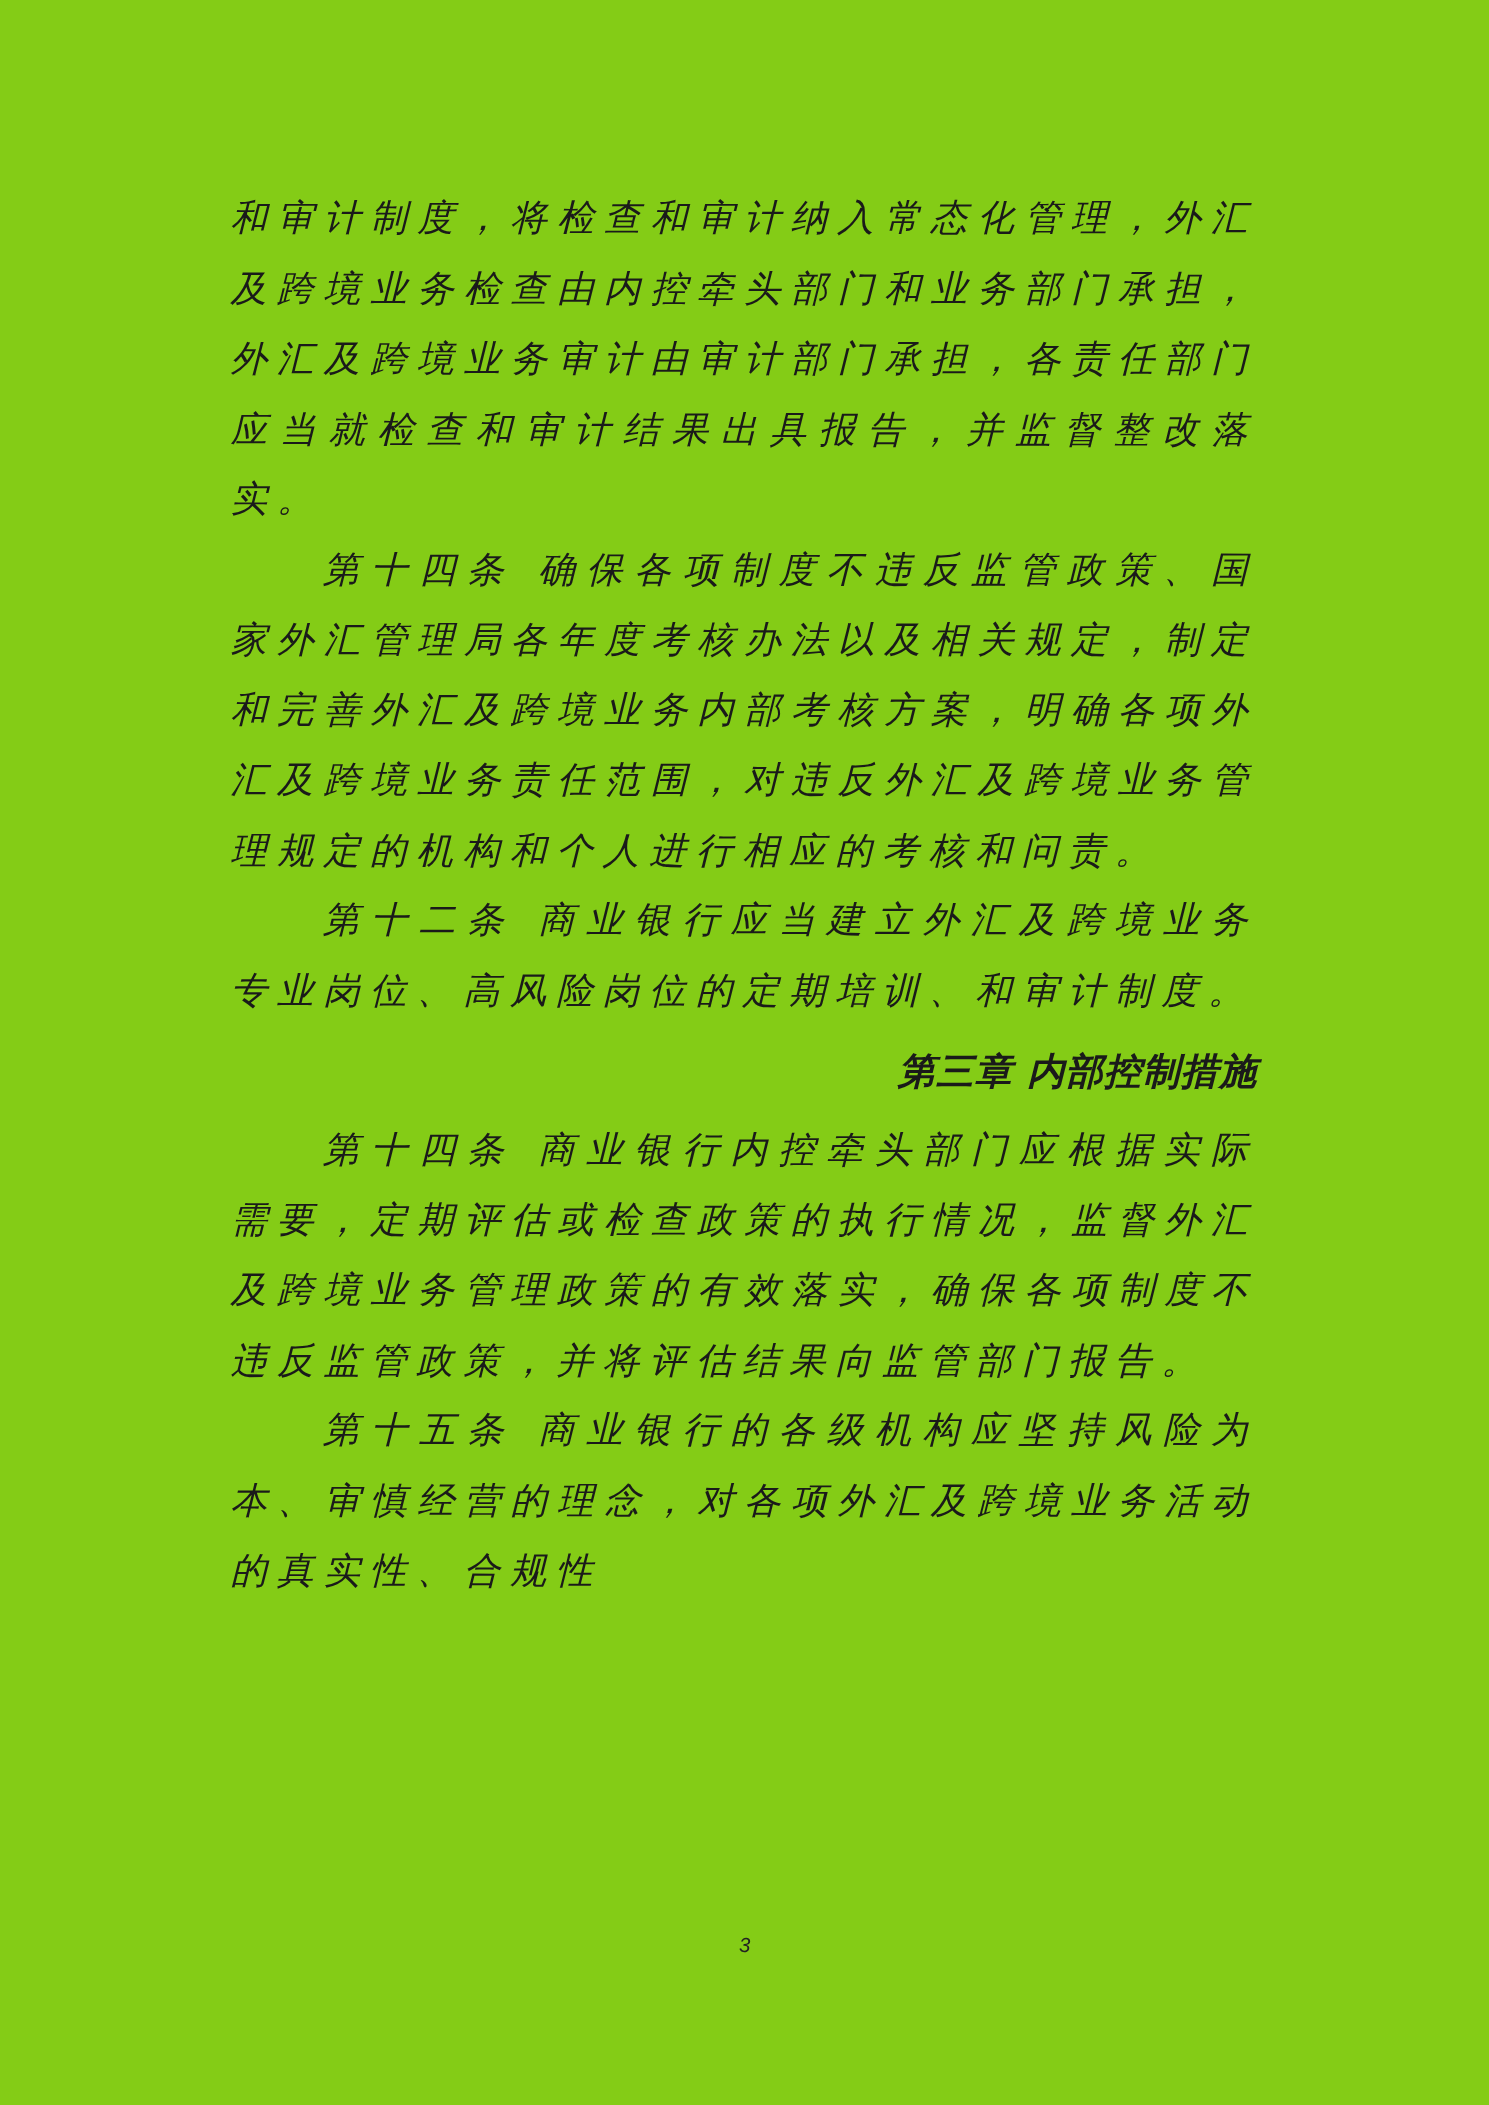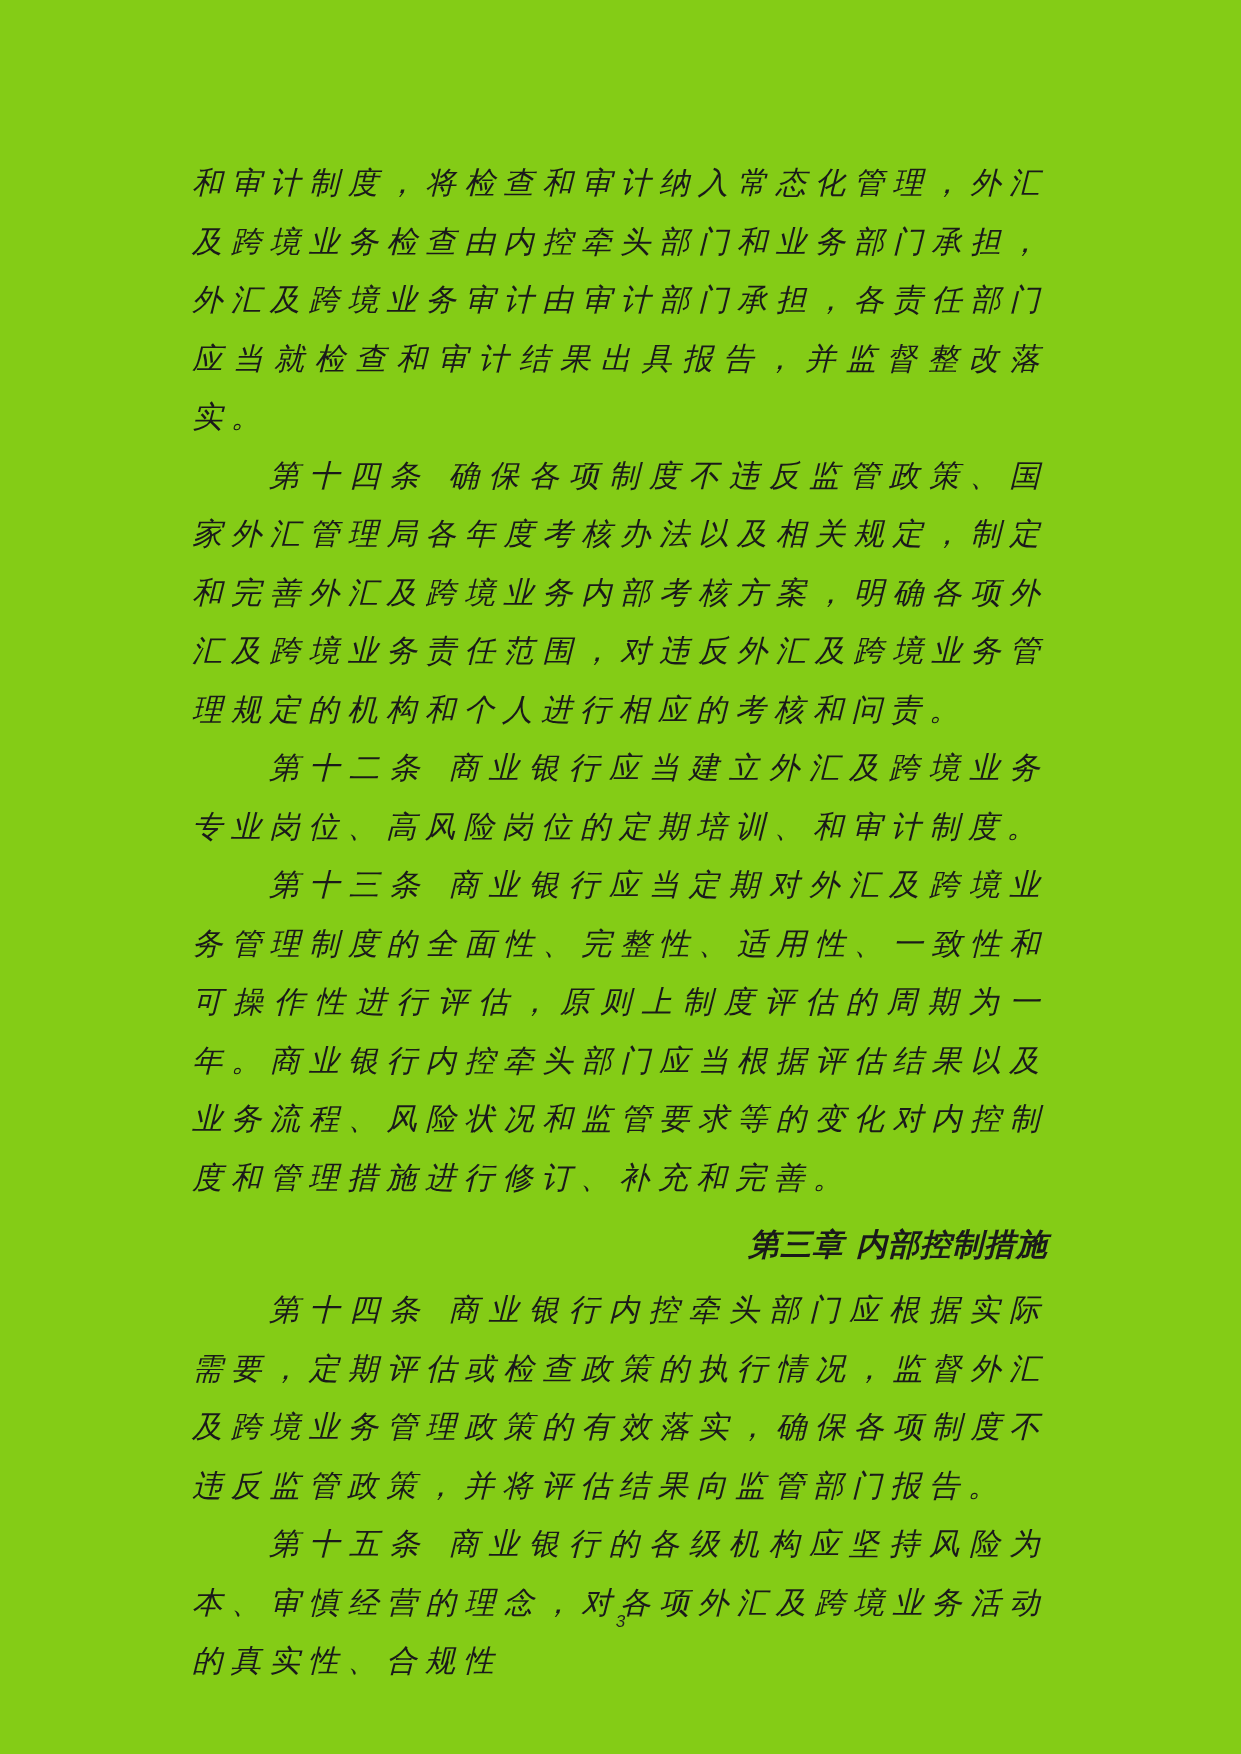--- a/index.html
+++ b/index.html
@@ -77,23 +77,20 @@
     </p>
 
     <p class="para indent">
       <span class="article-no">第十四条</span>&nbsp;<span>确保各项制度不违反监管政策、国家外汇管理局各年度考核办法以及相关规定，制定和完善外汇及跨境业务内部考核方案，明确各项外汇及跨境业务责任范围，对违反外汇及跨境业务管理规定的机构和个人进行相应的考核和问责。</span>
     </p>
 
     <p class="para indent">
       <span class="article-no">第十二条</span>&nbsp;<span>商业银行应当建立外汇及跨境业务专业岗位、高风险岗位的定期培训、和审计制度。</span>
     </p>
 
-    <p class="para indent">
-      <span class="article-no">第十三条</span>&nbsp;<span>商业银行应当定期对外汇及跨境业务管理制度的全面性、完整性、适用性、一致性和可操作性进行评估，原则上制度评估的周期为一年。商业银行内控牵头部门应当根据评估结果以及业务流程、风险状况和监管要求等的变化对内控制度和管理措施进行修订、补充和完善。</span>
-    </p>
 
     <h2 class="chapter-title">第三章  内部控制措施</h2>
 
     <p class="para indent">
       <span class="article-no">第十四条</span>&nbsp;<span>商业银行内控牵头部门应根据实际需要，定期评估或检查政策的执行情况，监督外汇及跨境业务管理政策的有效落实，确保各项制度不违反监管政策，并将评估结果向监管部门报告。</span>
     </p>
 
     <p class="para indent">
       <span class="article-no">第十五条</span>&nbsp;<span>商业银行的各级机构应坚持风险为本、审慎经营的理念，对各项外汇及跨境业务活动的真实性、合规性</span>
     </p>

